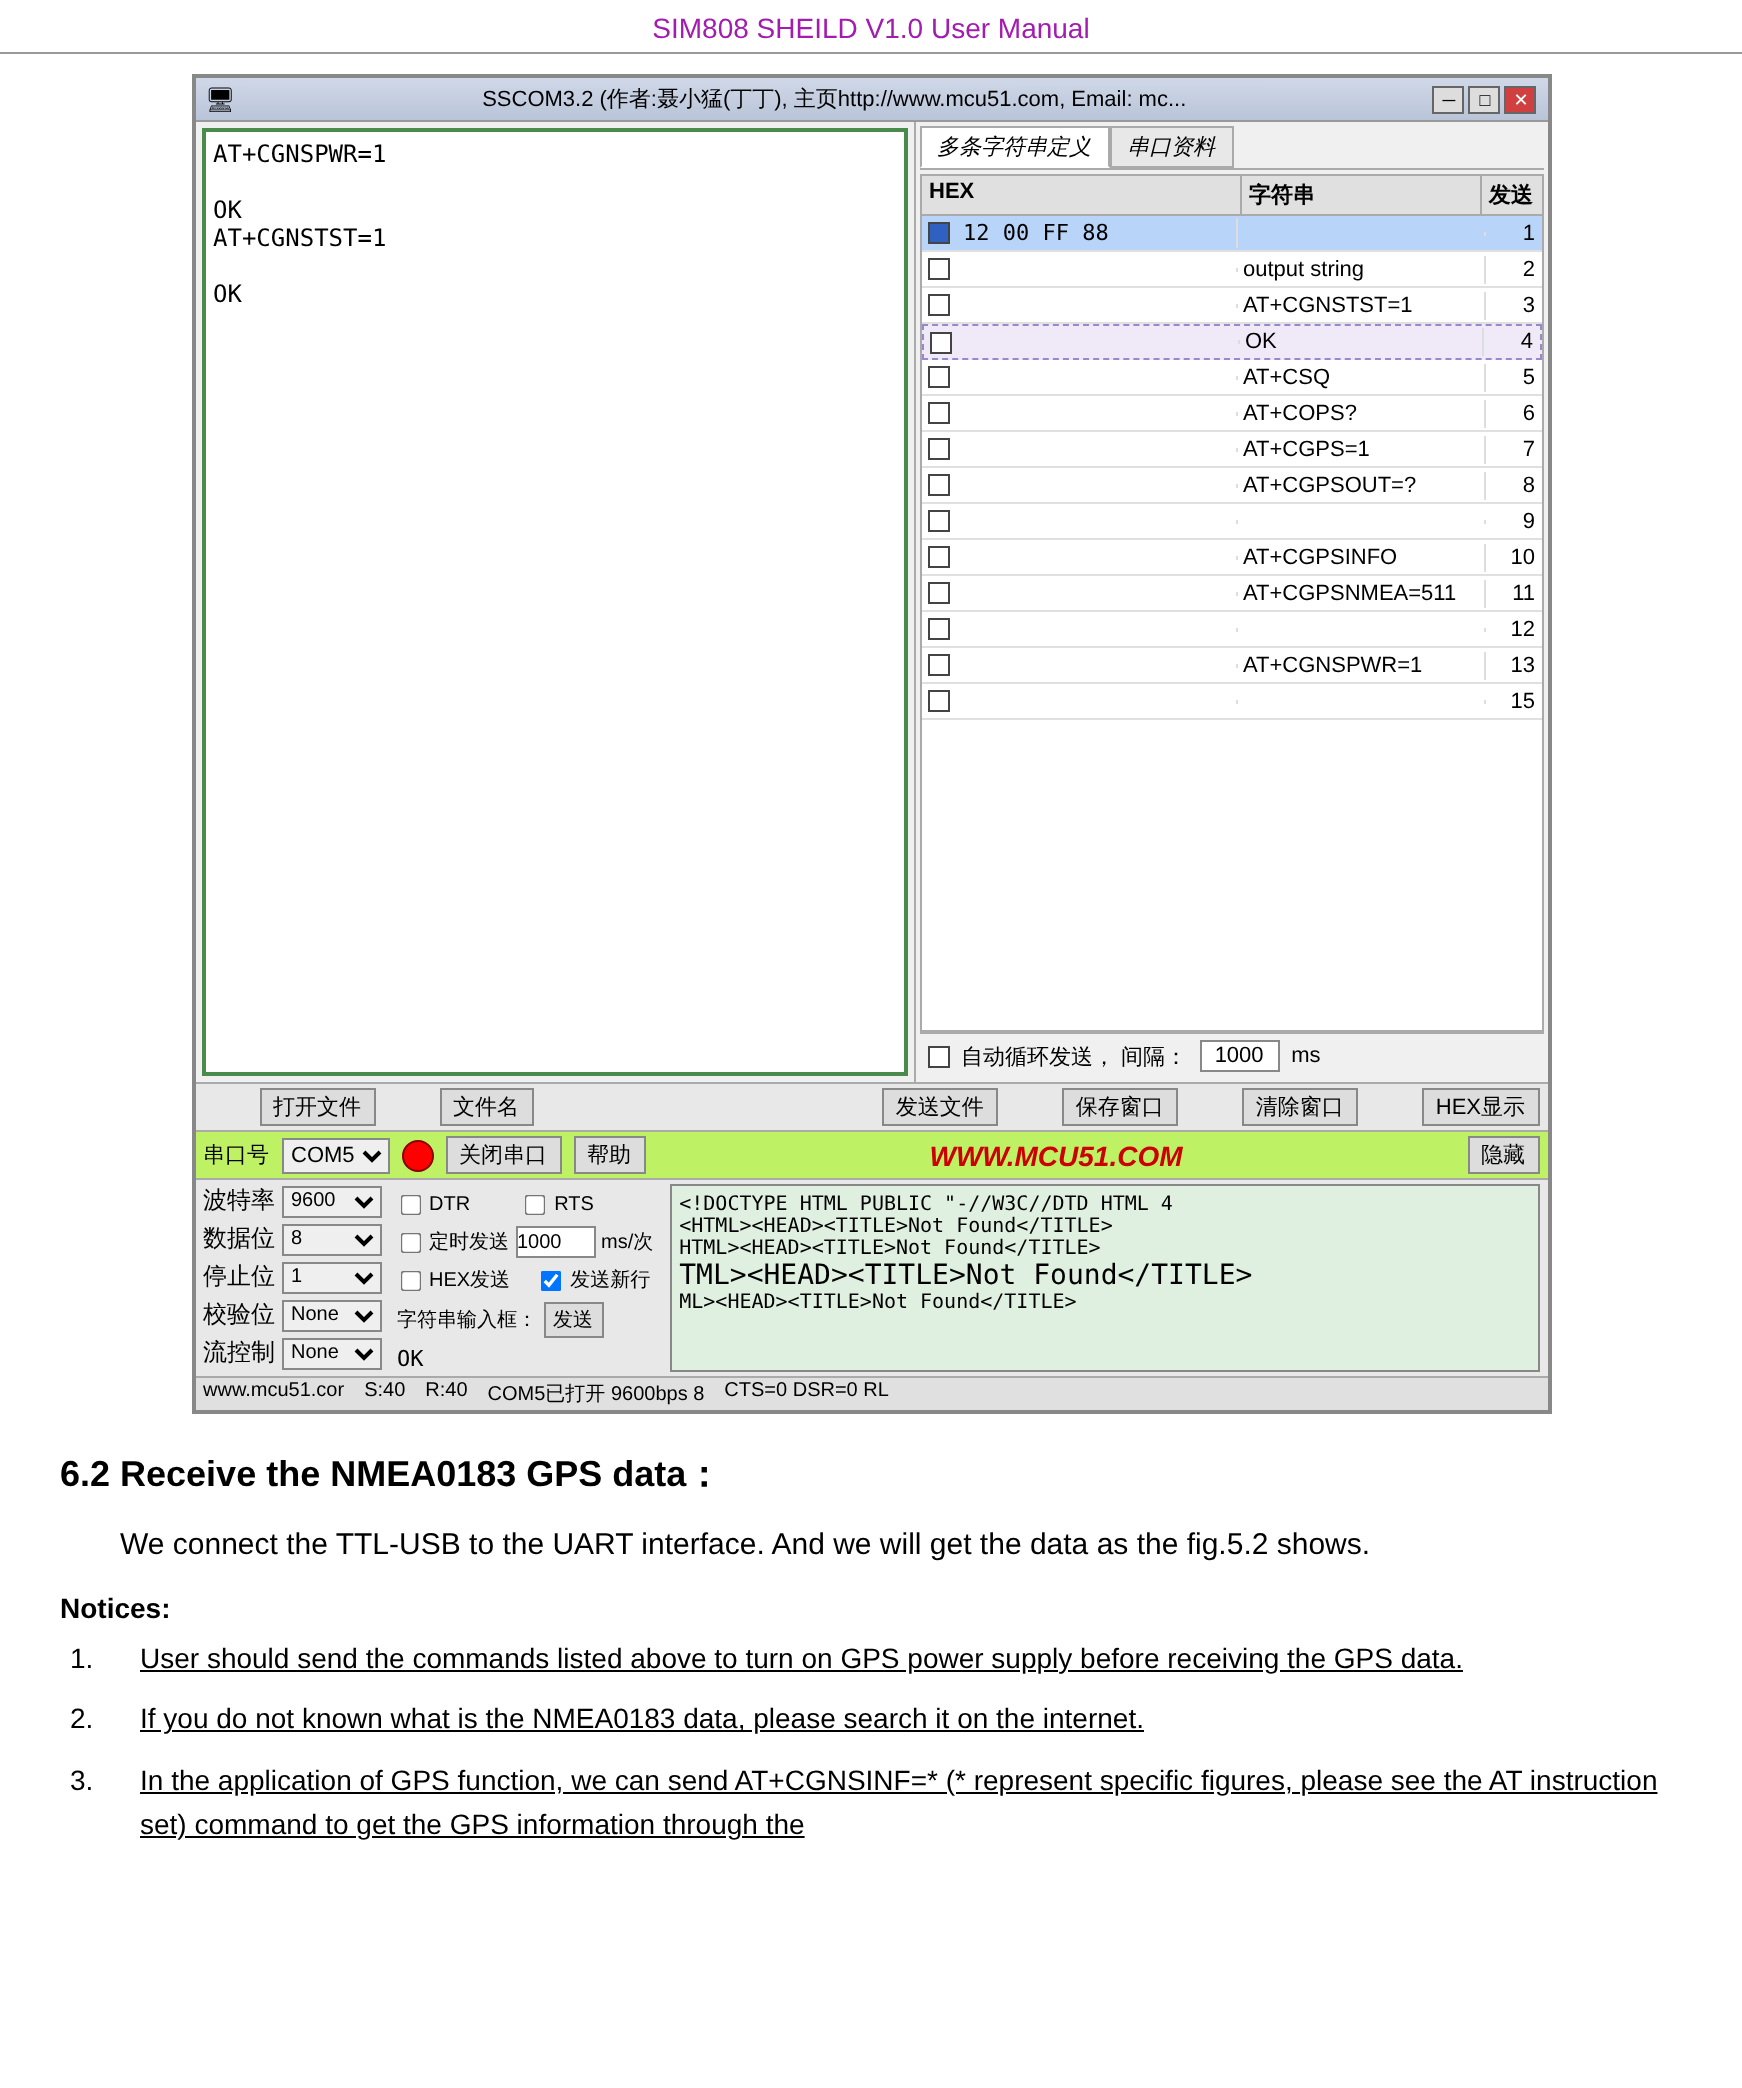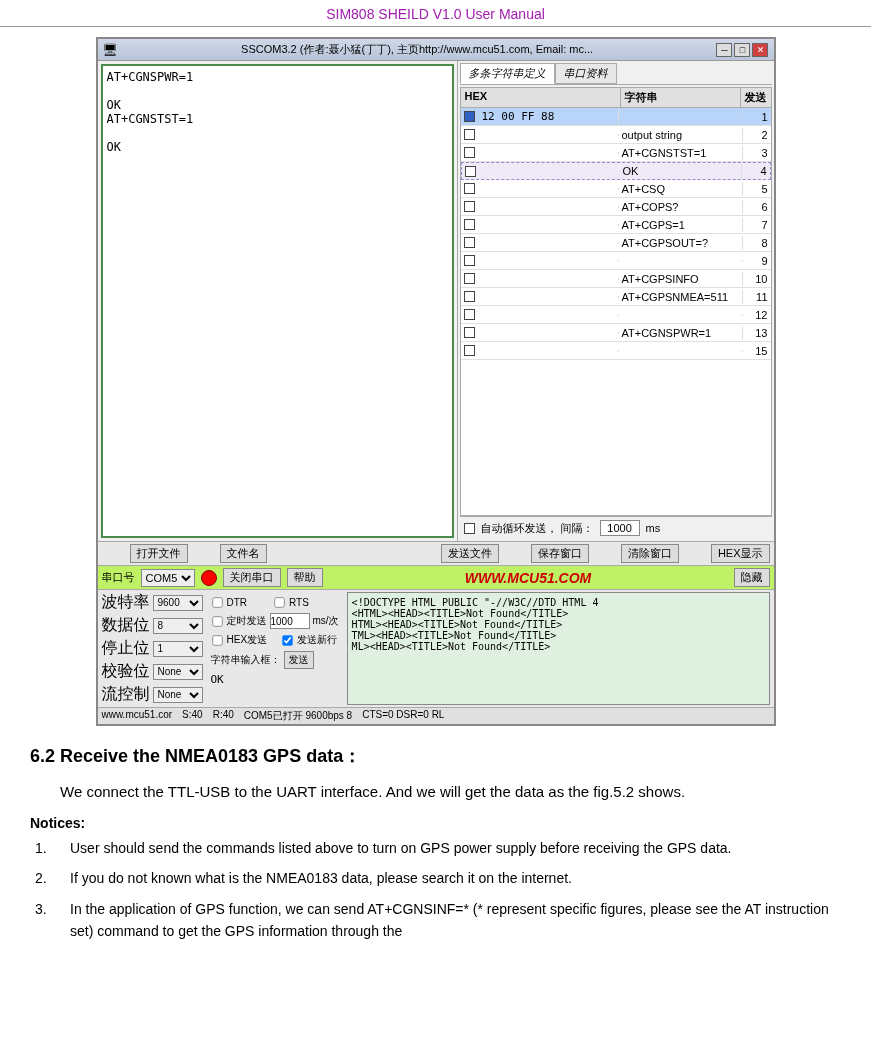--- a/index.html
+++ b/index.html
@@ -278,21 +278,21 @@
       display: flex;
       flex-direction: column;
       gap: 2px;
     }
     .settings-row {
       display: flex;
       align-items: center;
       gap: 3px;
     }
     .settings-label {
-      font-size: 16px;
+      font-size: 12px;
       min-width: 32px;
     }
     .settings-select {
       height: 16px;
       font-size: 10px;
       border: 1px solid #888;
       width: 50px;
     }
     .settings-input {
       height: 16px;
@@ -366,20 +366,21 @@
     }
 
     .notice-num {
       min-width: 40px;
       padding-left: 5px;
       font-size: 14px;
     }
 
     .notice-text {
       flex: 1;
+      text-decoration: underline;
     }
 
     .left-output-area {
       flex: 1;
       background: #fff;
       border: 2px solid #4a8a4a;
       margin: 3px;
       padding: 4px;
       font-family: 'Courier New', monospace;
       font-size: 11px;
@@ -662,21 +663,21 @@
       <div class="right-settings">
         <div style="font-size:10px;">
           &lt;!DOCTYPE HTML PUBLIC "-//W3C//DTD HTML 4
         </div>
         <div style="font-size:10px;">
           &lt;HTML&gt;&lt;HEAD&gt;&lt;TITLE&gt;Not Found&lt;/TITLE&gt;
         </div>
         <div style="font-size:10px;">
           HTML&gt;&lt;HEAD&gt;&lt;TITLE&gt;Not Found&lt;/TITLE&gt;
         </div>
-        <div style="font-size:10px;">
+        <div style="font-size:14px;">
           TML&gt;&lt;HEAD&gt;&lt;TITLE&gt;Not Found&lt;/TITLE&gt;
         </div>
         <div style="font-size:10px;">
           ML&gt;&lt;HEAD&gt;&lt;TITLE&gt;Not Found&lt;/TITLE&gt;
         </div>
       </div>
     </div>
 
     <div class="status-bar">
       <span>www.mcu51.cor</span>

